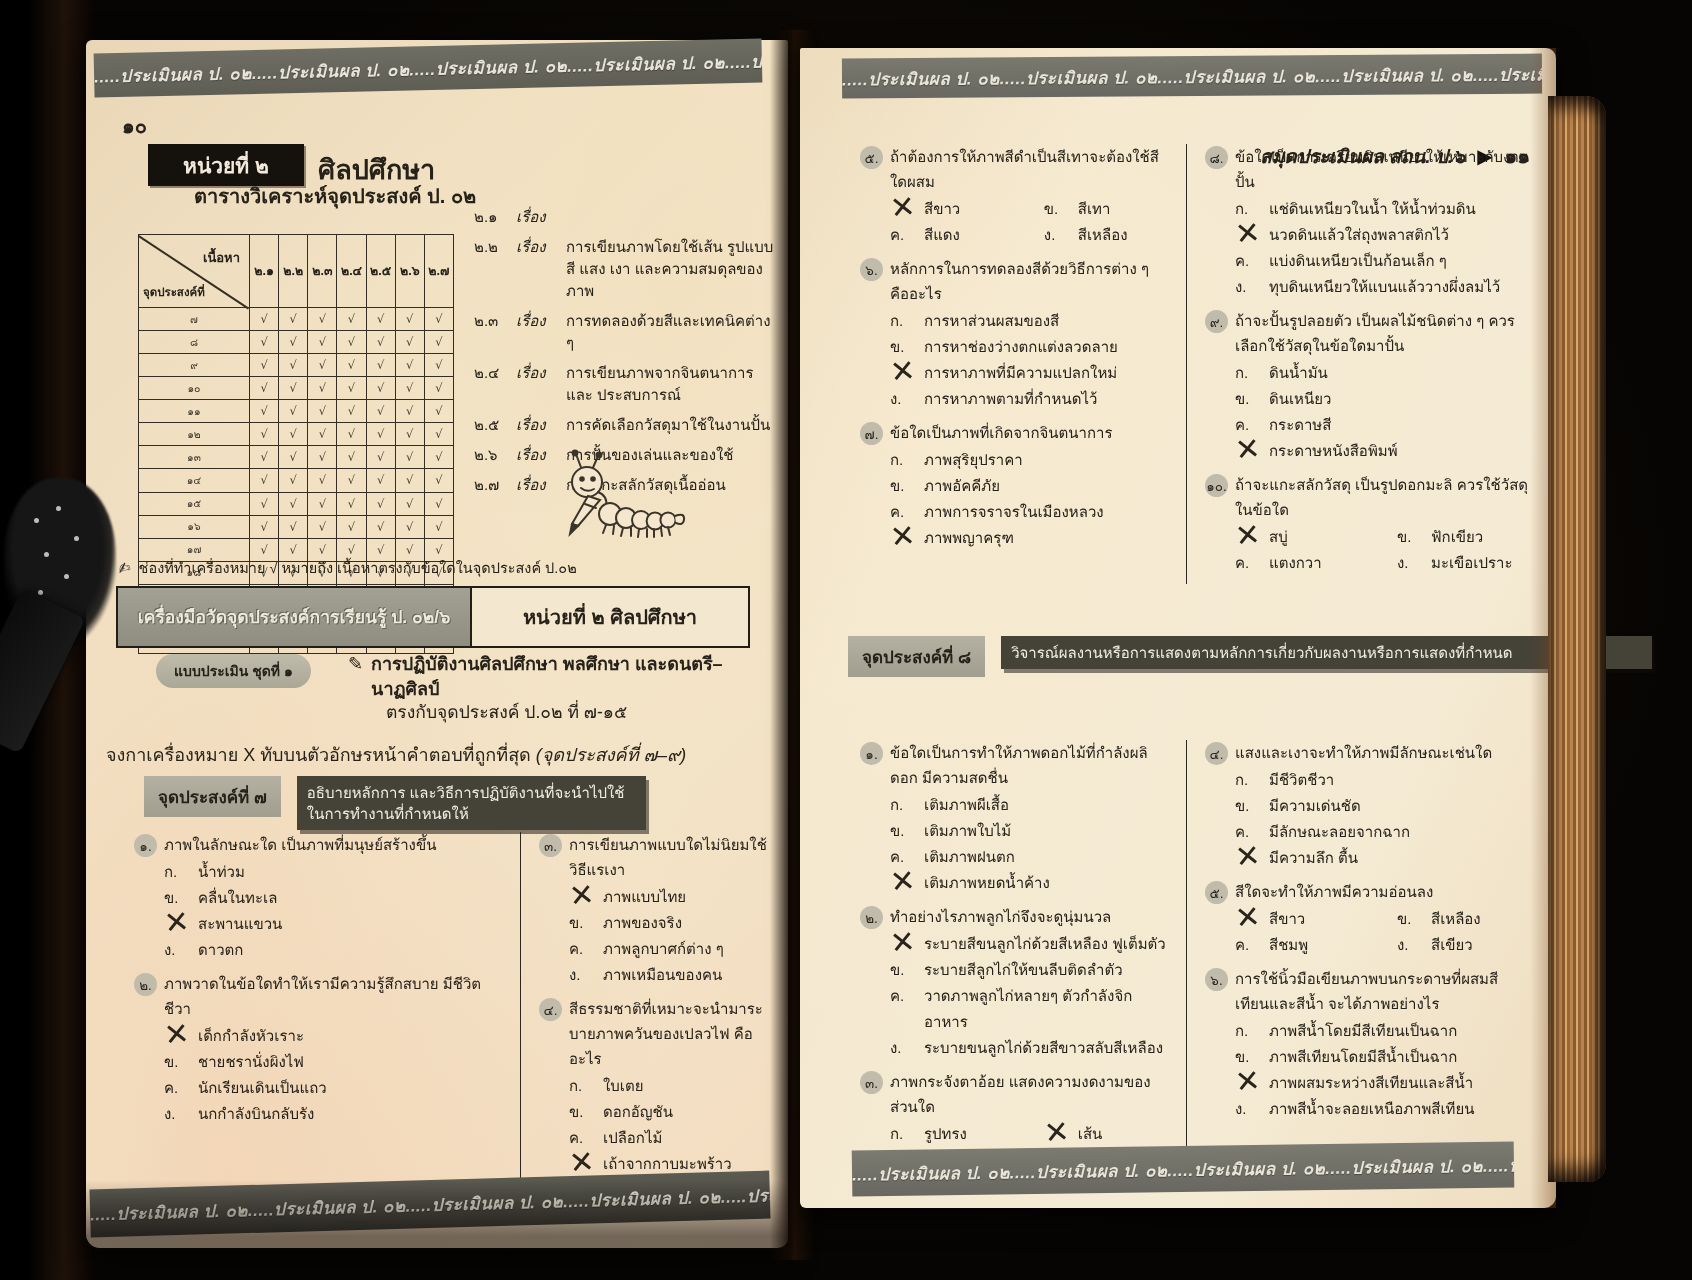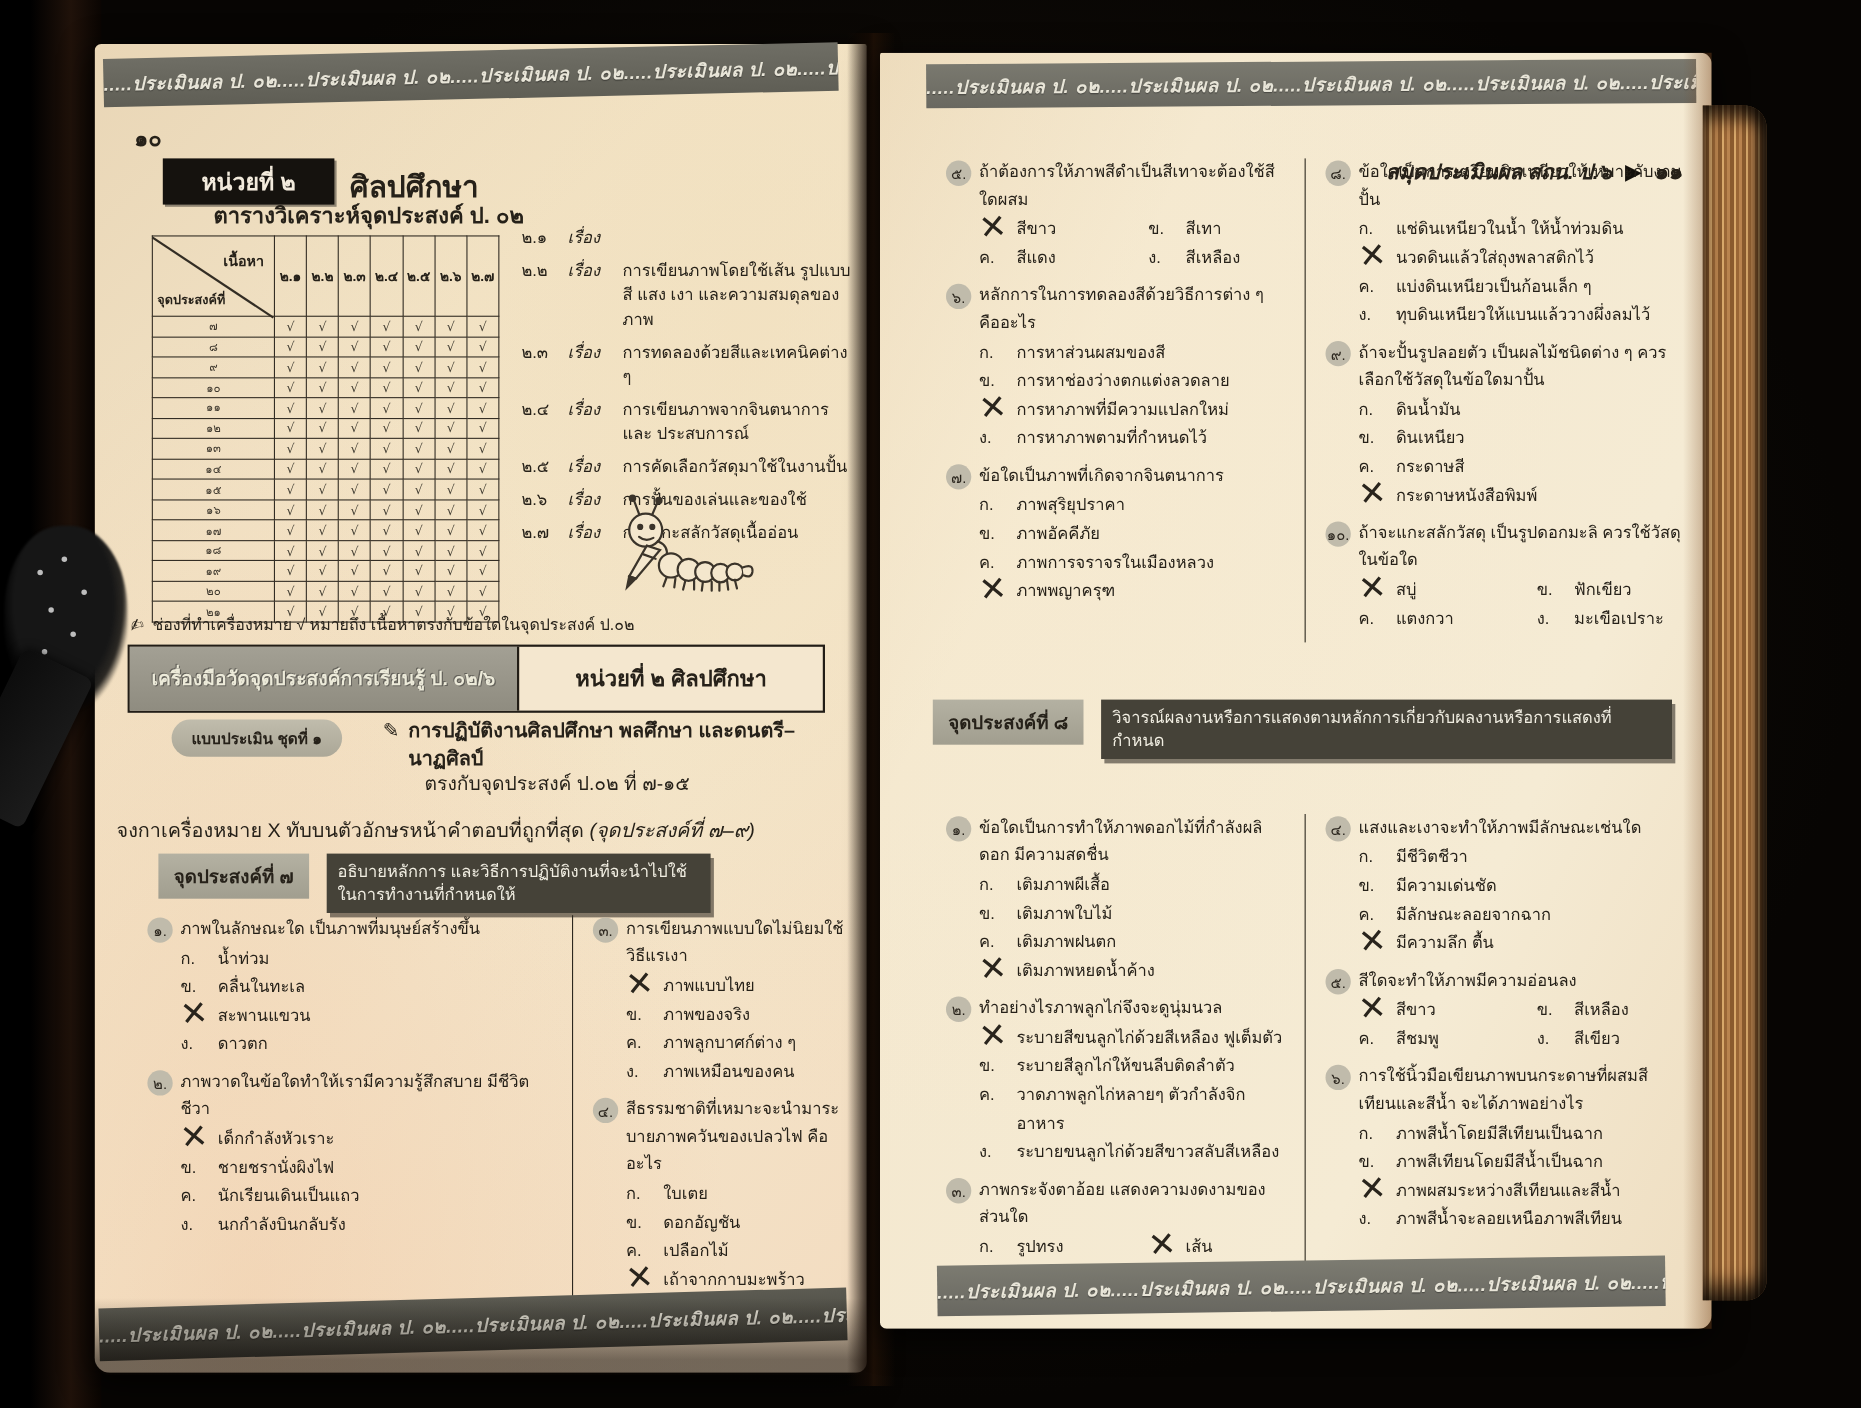--- a/index.html
+++ b/index.html
@@ -46,21 +46,21 @@
   #band-br{left:52px;top:1098px;width:662px;height:46px;background:linear-gradient(180deg,#7c7b71,#686760);transform:rotate(-0.8deg);}
 
   
   #lp-number{position:absolute;left:36px;top:70px;font-size:20px;font-weight:bold;}
   #unit-badge{position:absolute;left:62px;top:104px;width:156px;height:42px;background:#15120e;color:#f2eadc;
       display:flex;align-items:center;justify-content:center;font-weight:bold;font-size:21px;box-shadow:2px 2px 0 rgba(0,0,0,.4);}
   #unit-title{position:absolute;left:232px;top:108px;font-size:27px;font-weight:bold;}
   #table-title{position:absolute;left:108px;top:140px;font-size:20px;font-weight:bold;}
 
   
-  #antable{position:absolute;left:52px;top:174px;width:316px;height:352px;border-collapse:collapse;table-layout:fixed;}
+  #antable{position:absolute;left:52px;top:194px;width:316px;height:420px;border-collapse:collapse;table-layout:fixed;}
   #antable td{border:1.6px solid #332d24;text-align:center;vertical-align:middle;padding:0;}
   #antable .corner{width:110px;position:relative;}
   .corner .diag{position:absolute;left:0;top:0;width:132px;height:1.5px;background:#332d24;transform-origin:0 0;transform:rotate(33.5deg);}
   .corner .c1{position:absolute;top:12px;right:9px;font-size:13px;font-weight:bold;}
   .corner .c2{position:absolute;bottom:6px;left:4px;font-size:11.5px;font-weight:bold;}
   #antable .colhead{font-weight:bold;font-size:12.5px;height:72px;}
   #antable .rowhead{font-size:10.5px;color:#3c362c;}
   #antable .chk{font-size:11.5px;color:#454035;font-family:"DejaVu Sans",sans-serif;}
 
   
@@ -116,21 +116,21 @@
   .choices.cgrid{display:grid;grid-template-columns:1.2fr 1fr;}
 
   
   #rp-header{position:absolute;right:26px;top:64px;display:flex;align-items:center;gap:12px;margin-top:28px;}
   #rp-header .h-title{font-style:italic;font-weight:bold;font-size:19px;}
   #rp-header .arrow{font-size:20px;color:#14110c;}
   #rp-header .pnum{font-weight:bold;font-size:20px;}
 
   #score-box{position:absolute;left:242px;top:520px;width:434px;height:48px;border:2.5px solid #1f1b14;
       display:flex;align-items:center;justify-content:center;gap:8px;font-weight:bold;font-size:18px;background:rgba(255,250,238,.25);}
-  #obj8-row{left:48px;top:588px;width:672px;}
+  #obj8-row{left:48px;top:588px;width:804px;}
 </style>
 </head>
 <body>
 
 <div id="stage">
 
   <div id="cover-left"></div>
 
   <div class="page" id="left-page">
     <div class="band" id="band-tl">

